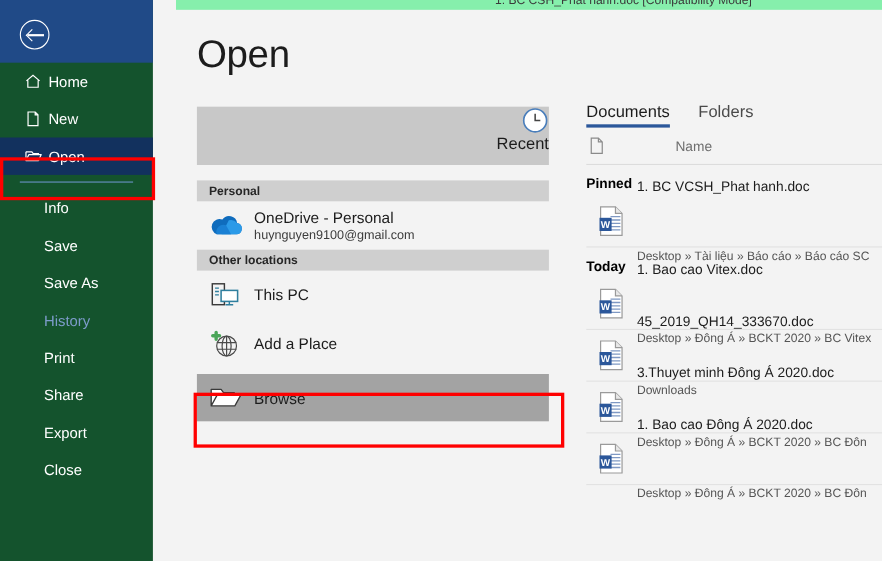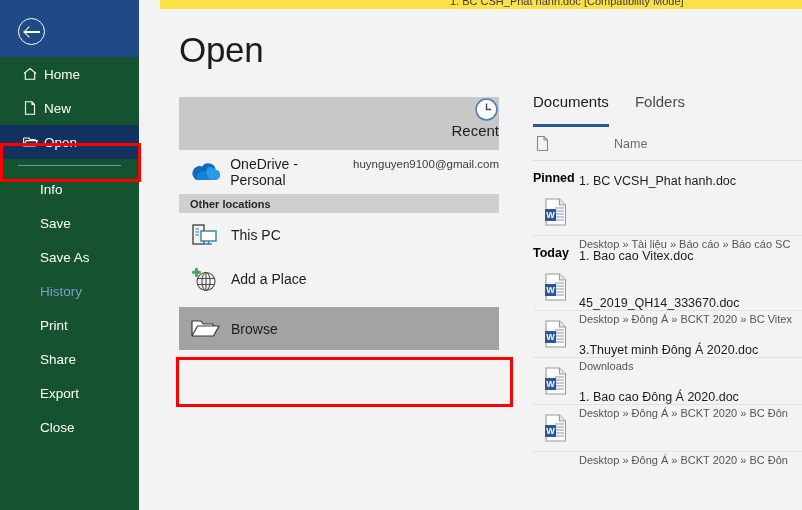--- a/index.html
+++ b/index.html
@@ -7,21 +7,21 @@
     width:802px; height:510px;
     font-family:"Liberation Sans", sans-serif;
     background:#f3f3f3;
     overflow:hidden;
   }
   #app { position:relative; width:802px; height:510px; }
 
   
   .titlebar {
     position:absolute; top:0; left:160px; right:0; height:9px;
-    background:#fde047; overflow:hidden;
+    background:#86efac; overflow:hidden;
   }
   .titlebar-text {
     position:absolute; top:-5px; left:290px;
     font-size:11px; color:#3a3a3a; white-space:nowrap;
   }
 
   
   .sidebar {
     position:absolute; top:0; left:0; width:139px; height:510px;
     background:#14532d;
@@ -89,31 +89,31 @@
     padding-left:11px; font-size:11px; color:#262626; font-weight:bold;
   }
   .sec-head.gap { margin-top:14px; }
 
   .place-row {
     margin-left:19px; width:320px; height:44px;
     display:flex; align-items:center;
   }
   .place-row.sel { background:#a3a3a3; }
   .place-icon { width:52px; display:flex; justify-content:center; align-items:center; }
-  .place-text { display:flex; flex-direction:row; justify-content:center; }
+  .place-text { display:flex; flex-direction:column; justify-content:center; }
   .place-title { font-size:14px; color:#1c1c1c; }
   .place-sub { font-size:11.5px; color:#3c3c3c; margin-top:2px; }
 
   
   .files {
     position:absolute; top:9px; left:517px; right:0; height:501px;
     background:#f3f3f3; overflow:hidden;
   }
   .tabs { display:flex; margin:84px 0 0 16px; gap:26px; }
-  .tab { font-size:15px; color:#4a4a4a; padding-bottom:17px; position:relative; }
+  .tab { font-size:15px; color:#4a4a4a; padding-bottom:6px; position:relative; }
   .tab.active { color:#1c1c1c; }
   .tab.active::after {
     content:""; position:absolute; left:0; right:0; bottom:0;
     height:3px; background:#2b579a;
   }
   .col-head {
     display:flex; align-items:center; height:34px;
     margin-left:16px; padding-left:2px;
     border-bottom:1px solid #dcdcdc; width:290px;
     color:#6e6e6e; font-size:12.5px;
@@ -209,20 +209,23 @@
     <div class="recent-row">
       <span style="margin-left:19px;display:flex">
         <svg width="25" height="25" viewBox="0 0 25 25">
           <circle cx="12.5" cy="12.5" r="10.4" fill="#ffffff" stroke="#4a7ebb" stroke-width="1.5"></circle>
           <path d="M12.5 6.4 V12.5 H17.2" fill="none" stroke="#444" stroke-width="1.4"></path>
         </svg>
       </span>
       <span class="recent-label">Recent</span>
     </div>
 
+    <div class="sec-head gap">
+      <span>Personal</span>
+    </div>
 
     <div class="place-row">
       <span class="place-icon">
         <svg width="34" height="24" viewBox="0 0 34 24">
           <path d="M9 20 H27 a5.2 5.2 0 0 0 0.6 -10.3 A7.4 7.4 0 0 0 14.2 6.6 A6.6 6.6 0 0 0 9 20 Z" fill="#0f6cbd"></path>
           <path d="M13.5 20 H27 a5.2 5.2 0 0 0 0.6 -10.3 A7.4 7.4 0 0 0 20 7.2 Z" fill="#2b9ae8"></path>
           <path d="M9 20 H22 l-4.5 -8.3 A6.6 6.6 0 0 0 9 20 Z" fill="#1a80d4"></path>
         </svg>
       </span>
       <span class="place-text">

